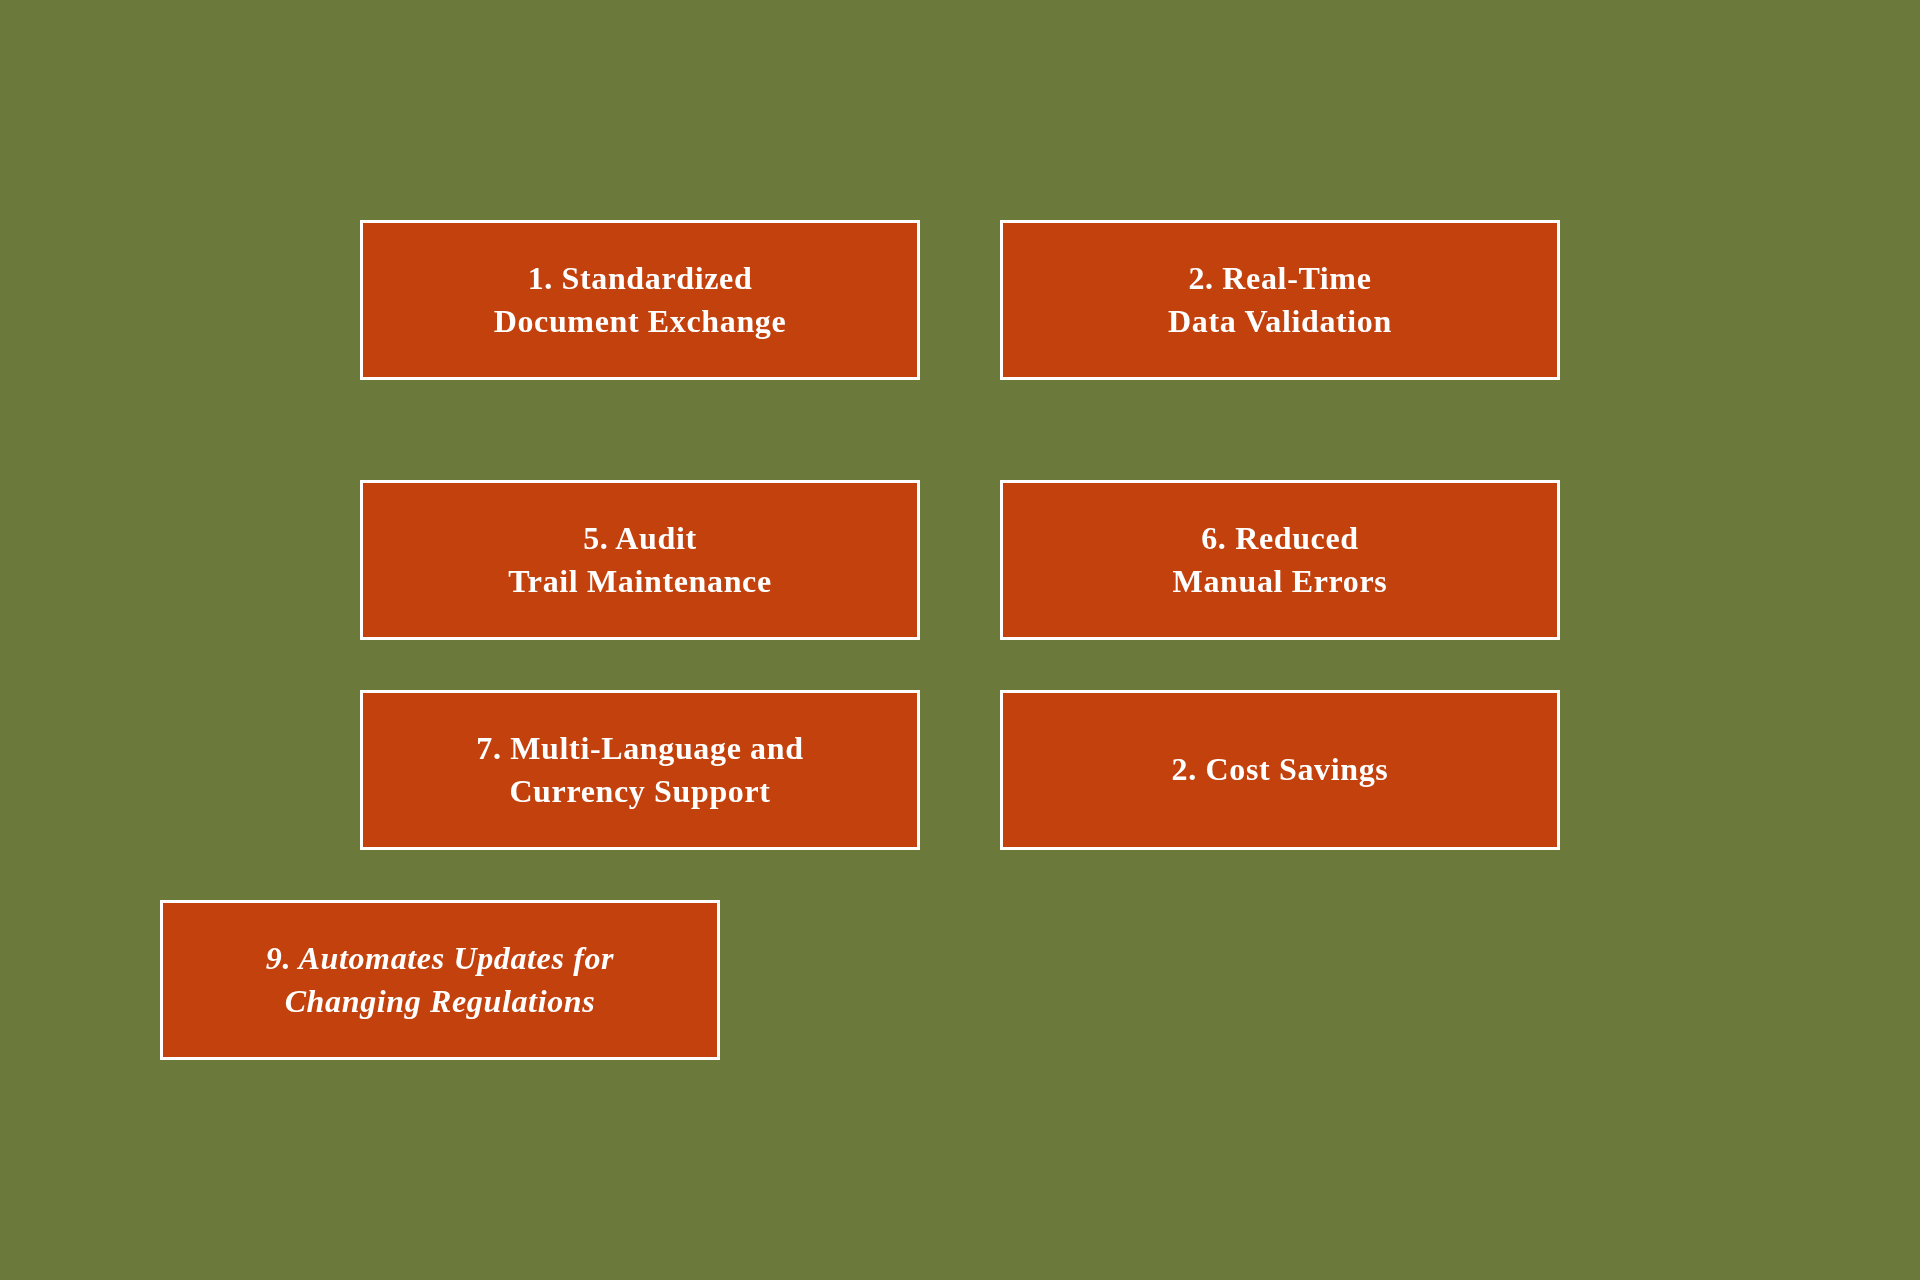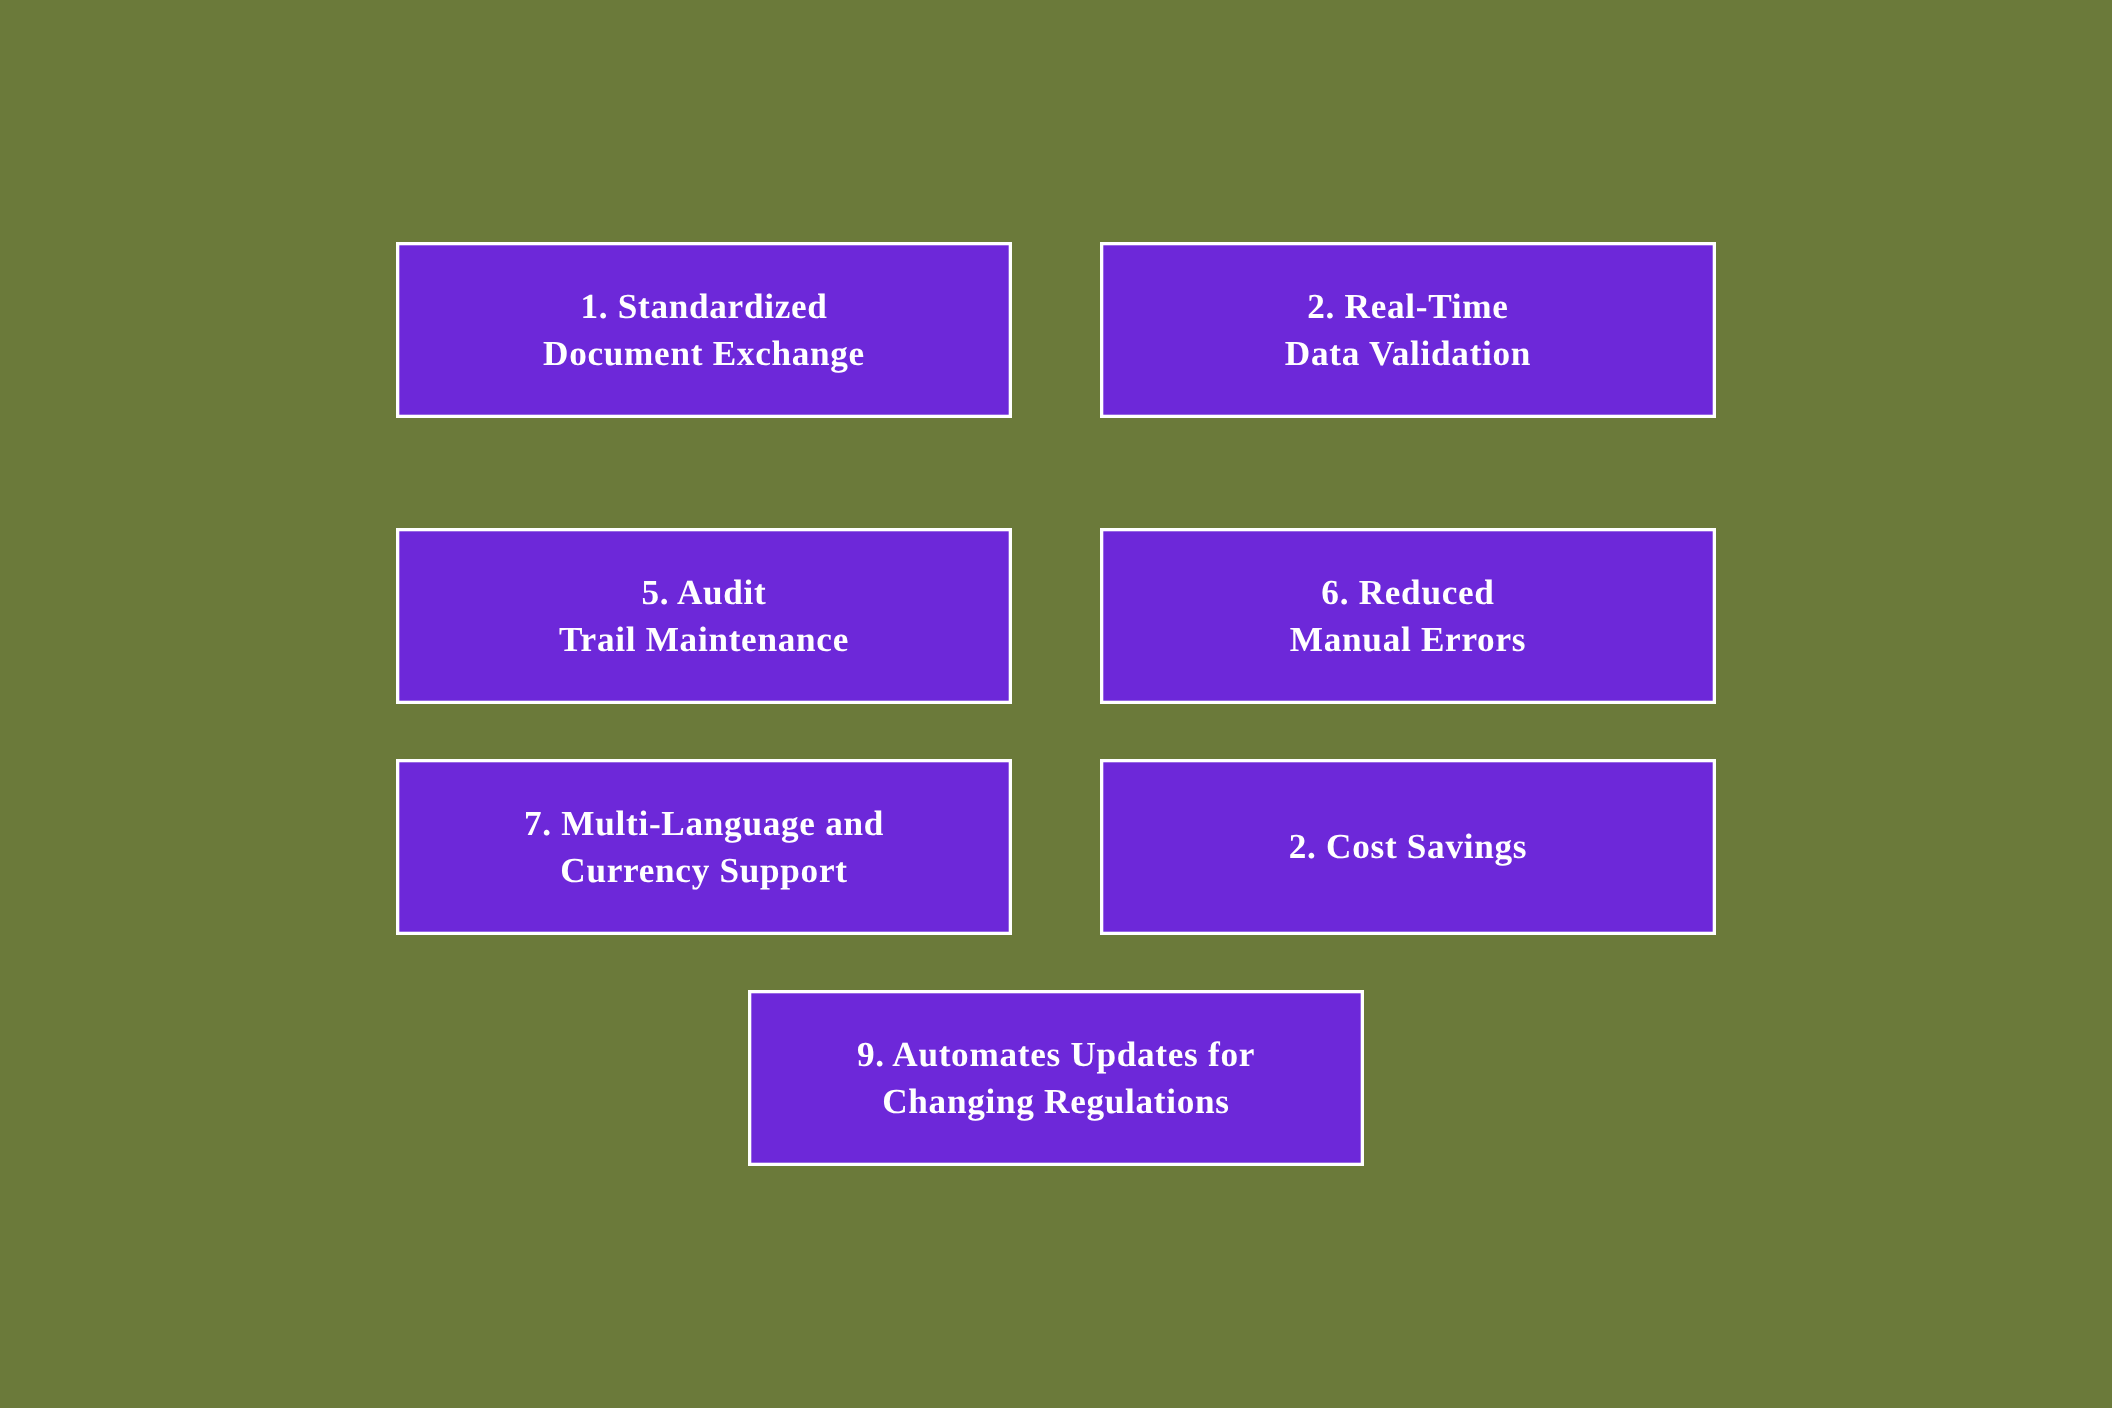--- a/index.html
+++ b/index.html
@@ -29,27 +29,27 @@
     .row {
       display: flex;
       flex-direction: row;
       gap: 80px;
       width: 100%;
       justify-content: center;
     }
 
     .row-single {
       display: flex;
-      justify-content: center;
       width: 100%;
+      font-style: italic;
     }
 
     .card {
       border: 3px solid #ffffff;
-      background-color: #6d28d9;
+      background-color: #c2410c;
       width: 560px;
       height: 160px;
       display: flex;
       align-items: center;
       justify-content: center;
       text-align: center;
       padding: 20px;
     }
 
     .card-text {

